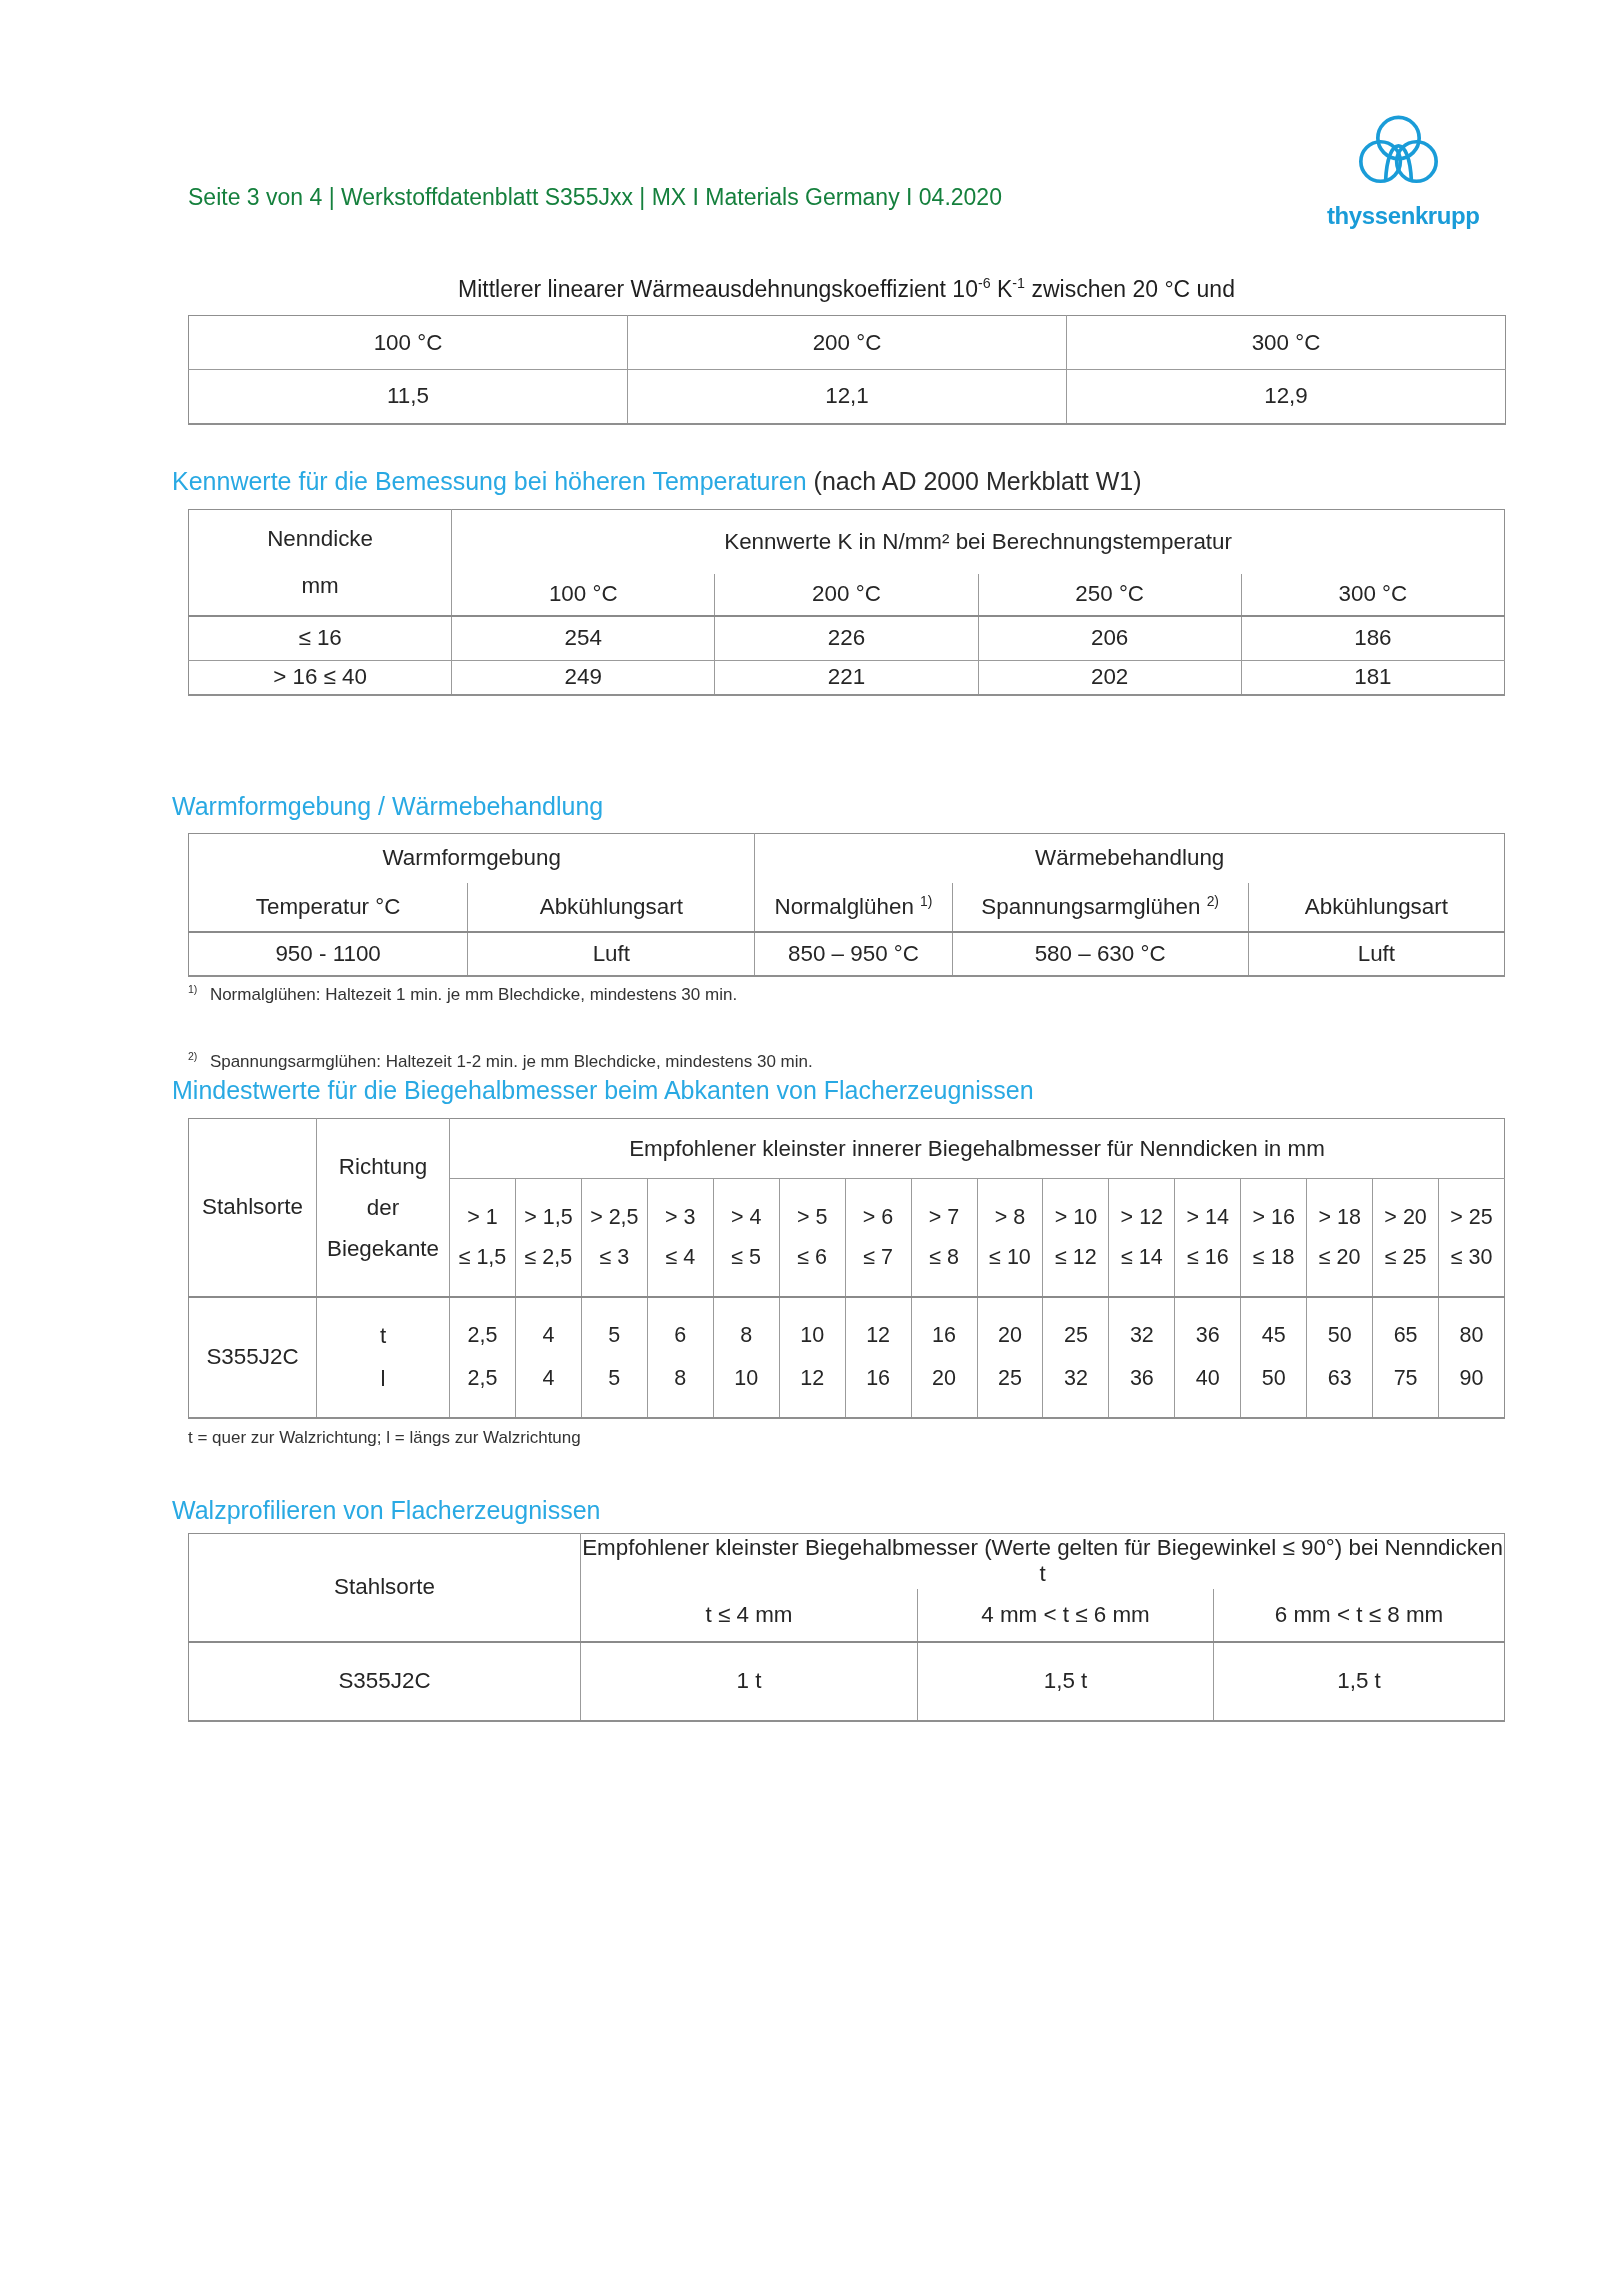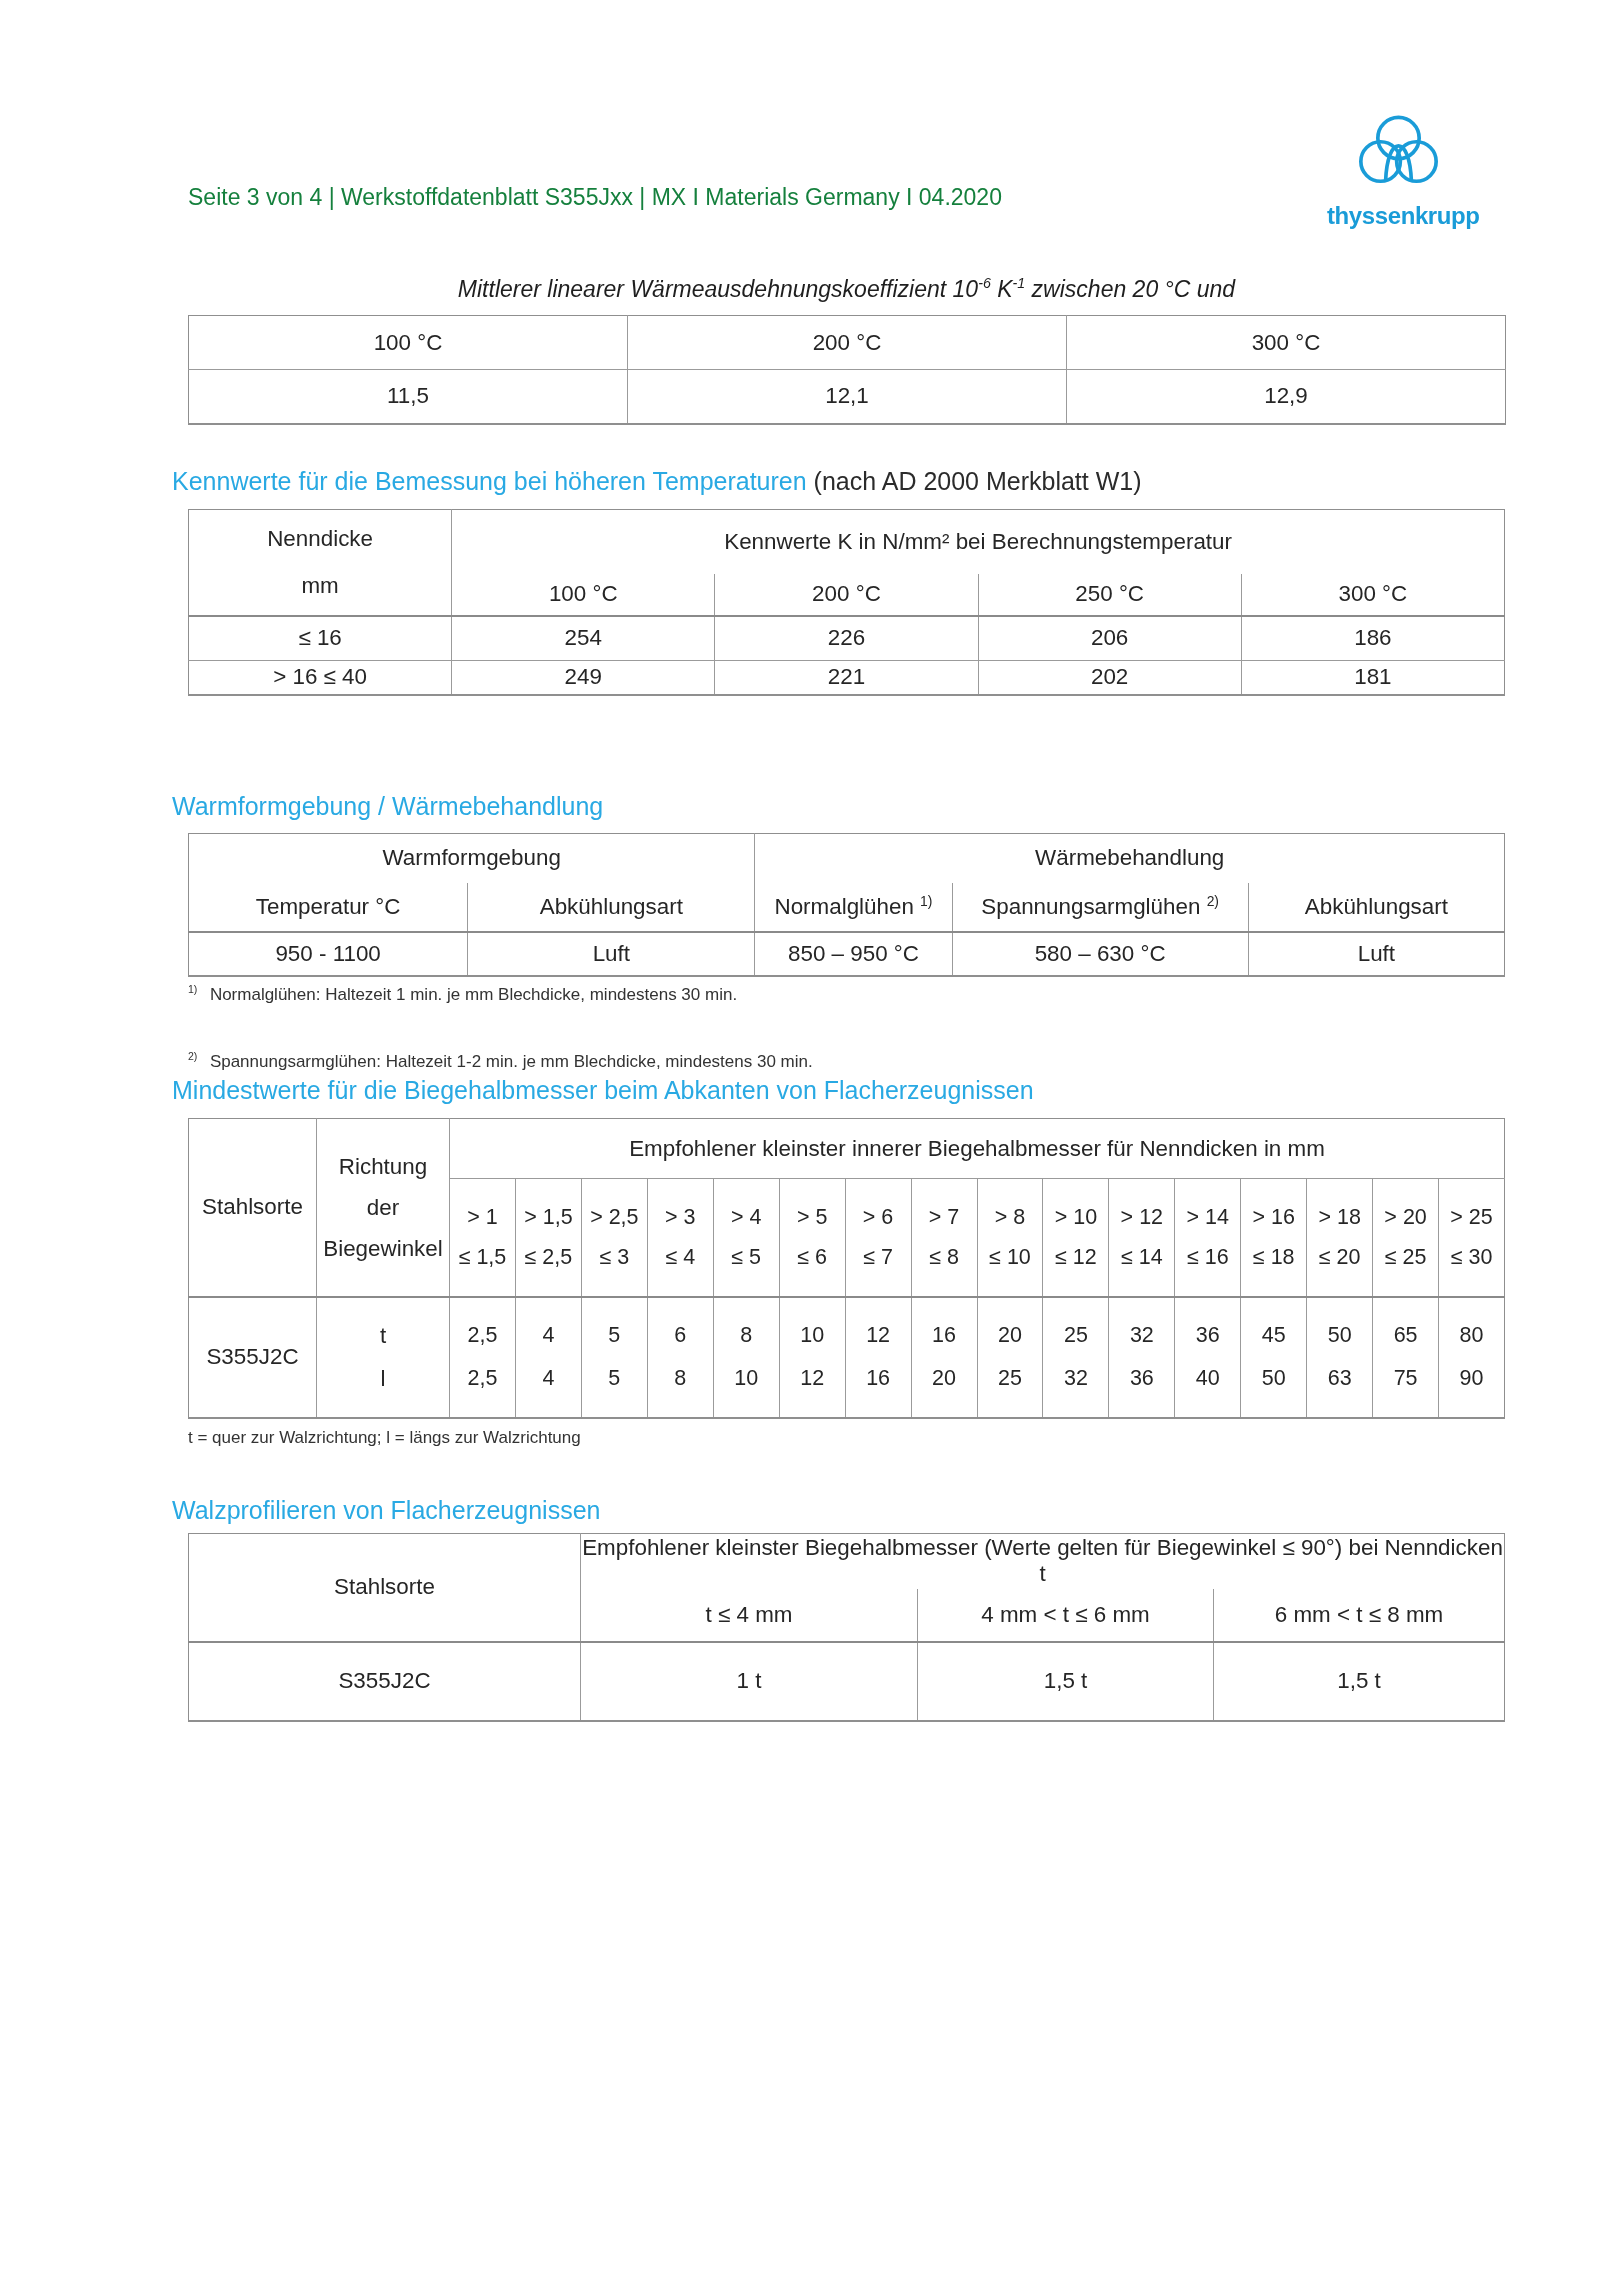--- a/index.html
+++ b/index.html
@@ -26,21 +26,21 @@
     border:1.8px solid #8f8f8f; border-bottom-width:2.7px;
   }
   .tbl td { padding:0; vertical-align:middle; overflow:hidden; }
   .vl  { border-left:0.9px solid #9b9b9b; }
   .vr  { border-right:0.9px solid #9b9b9b; }
   .hsep td { border-top:2.7px solid #8a8a8a; }
   .rline td { border-top:0.9px solid #9b9b9b; }
   .groupline { border-bottom:0.9px solid #9b9b9b; }
 
   .t1-title { position:absolute; left:188px; top:276px; width:1317px; text-align:center;
-              font-size:23px; color:#1f1f1f;font-style:italic; }
+              font-size:23px; color:#1f1f1f; }
   sup { font-size:0.62em; vertical-align:super; line-height:0; }
 
   .l2  { display:block; line-height:43px; }   
   .l2h { display:block; line-height:40px; }   
   .l2n { display:block; line-height:47px; }   
   .l3  { display:block; line-height:41px; }   
 
   .fnote { position:absolute; left:188px; font-size:17px; color:#333333; white-space:nowrap; }
   .fnote sup { margin-right:12.5px; }
 </style>
@@ -189,21 +189,21 @@
         <col>
         <col>
         <col>
     </colgroup>
     <tbody>
         <tr style="height:60px">
       <td class="vr" rowspan="2" style="font-size:22.4px">Stahlsorte</td>
       <td rowspan="2" style="font-size:22.4px">
         <span class="l3">Richtung</span>
         <span class="l3">der</span>
-        <span class="l3">Biegewinkel</span>
+        <span class="l3">Biegekante</span>
       </td>
       <td colspan="16" class="vl groupline" style="font-size:22.4px">Empfohlener kleinster innerer Biegehalbmesser für Nenndicken in mm</td>
     </tr>
     <tr style="height:118px">
       <td class="vl">
             <span class="l2h">&gt; 1</span>
             <span class="l2h">≤ 1,5</span>
           </td>
       <td class="vl">
             <span class="l2h">&gt; 1,5</span>

